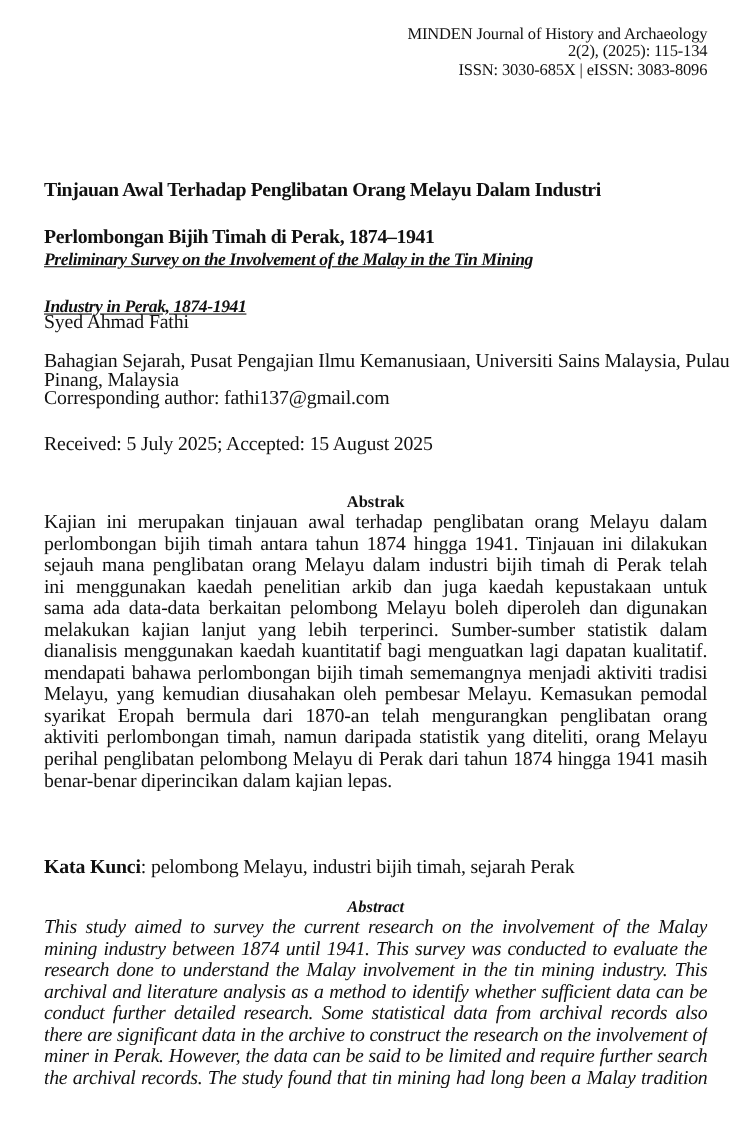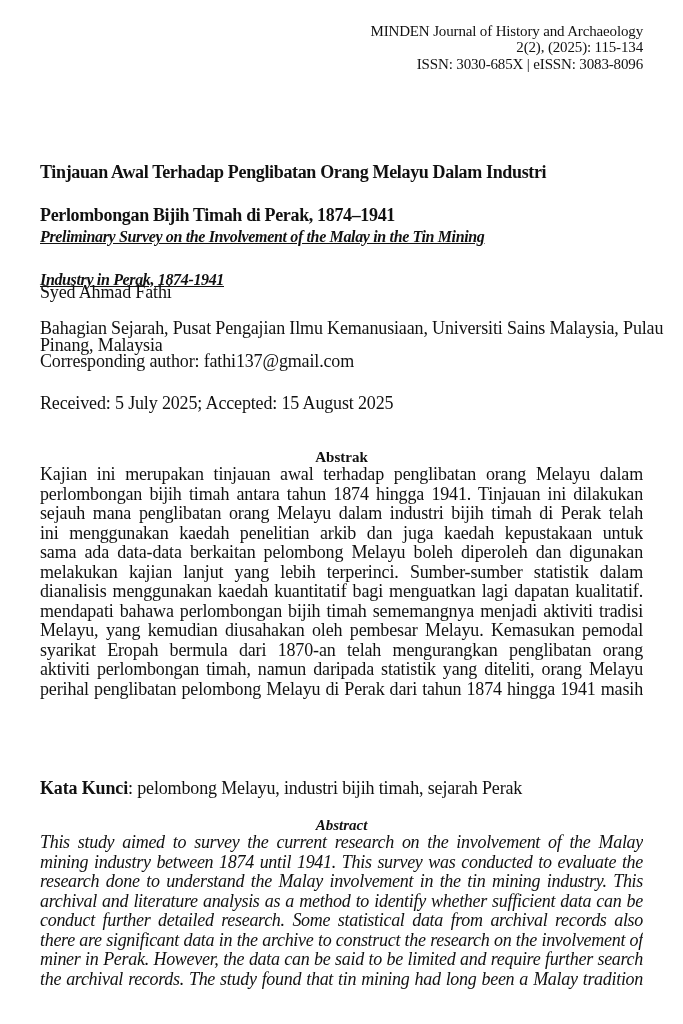--- a/index.html
+++ b/index.html
@@ -71,20 +71,21 @@
       <div class="line">sejauh mana penglibatan orang Melayu dalam industri bijih timah di Perak telah dikaji. Kajian</div>
       <div class="line">ini menggunakan kaedah penelitian arkib dan juga kaedah kepustakaan untuk mengenal pasti</div>
       <div class="line">sama ada data-data berkaitan pelombong Melayu boleh diperoleh dan digunakan bagi</div>
       <div class="line">melakukan kajian lanjut yang lebih terperinci. Sumber-sumber statistik dalam laporan juga</div>
       <div class="line">dianalisis menggunakan kaedah kuantitatif bagi menguatkan lagi dapatan kualitatif. Hasil</div>
       <div class="line">mendapati bahawa perlombongan bijih timah sememangnya menjadi aktiviti tradisi orang</div>
       <div class="line">Melayu, yang kemudian diusahakan oleh pembesar Melayu. Kemasukan pemodal Cina dan</div>
       <div class="line">syarikat Eropah bermula dari 1870-an telah mengurangkan penglibatan orang Melayu dalam</div>
       <div class="line">aktiviti perlombongan timah, namun daripada statistik yang diteliti, orang Melayu tetap terlibat</div>
       <div class="line">perihal penglibatan pelombong Melayu di Perak dari tahun 1874 hingga 1941 masih belum</div>
+      <div class="line last">benar-benar diperincikan dalam kajian lepas.</div>
     </div>
 
   <div class="blk kw">
     <div class="line">
       <b>Kata Kunci</b><span>: </span><span>pelombong Melayu, industri bijih timah, sejarah Perak</span>
     </div>
   </div>
 
   <div class="blk abst-head">Abstract</div>
 

